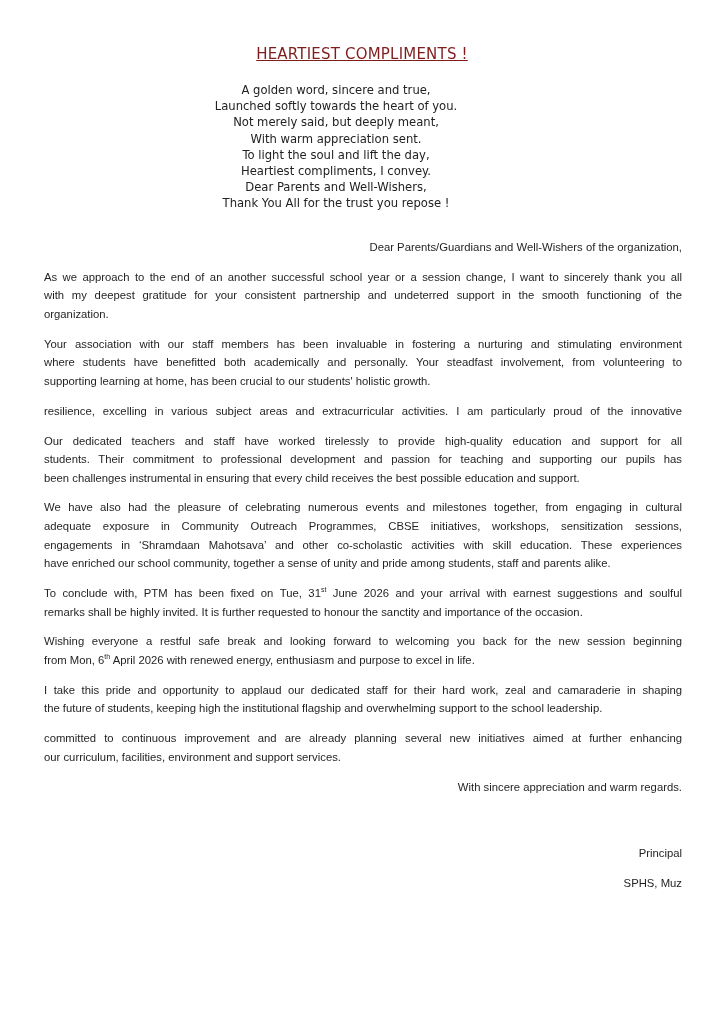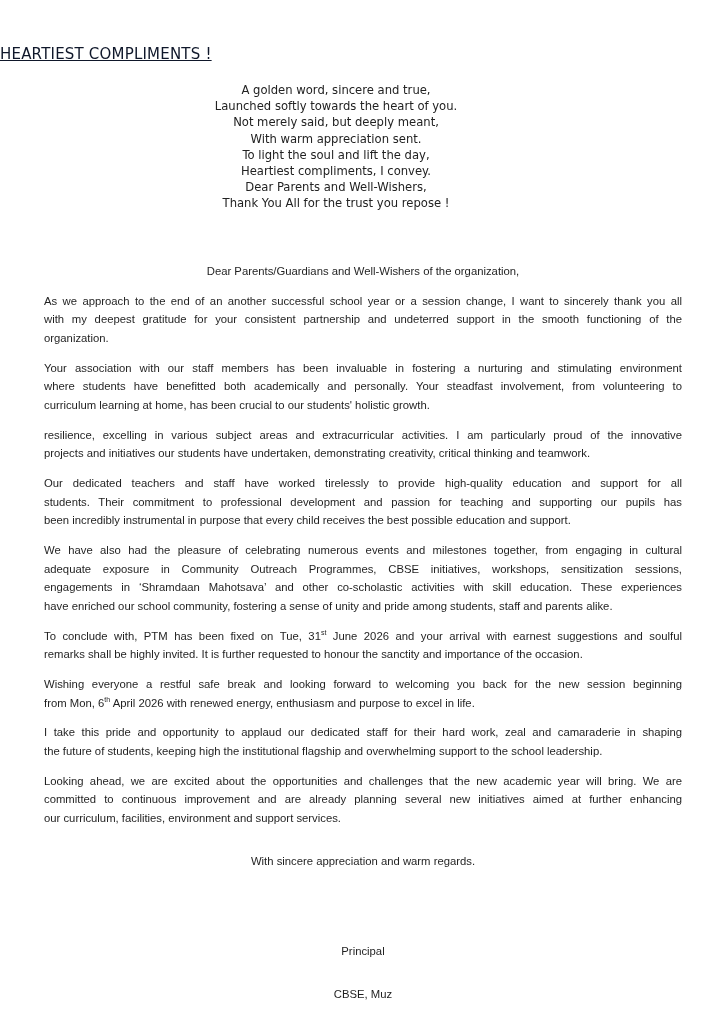--- a/index.html
+++ b/index.html
@@ -1,28 +1,28 @@
 <!DOCTYPE html>
 <html><head>
 <meta charset="utf-8">
 <style>
   html, body { margin: 0; padding: 0; background: #ffffff; }
   body { width: 724px; height: 1024px; position: relative; overflow: hidden;
          font-family: "Liberation Sans", sans-serif; color: #1a1a1a; }
   .page { position: absolute; left: 0; top: 0; width: 724px; height: 1024px; background: #fff; }
-  .title { position: absolute; left: 0; width: 724px; top: 45px; text-align: left;
+  .title { position: absolute; left: 0; width: 724px; top: 45px; text-align: center;
            font-family: "DejaVu Sans", sans-serif; font-size: 15px; text-decoration: underline;
-           letter-spacing: 0.2px; color: #0f172a; }
+           letter-spacing: 0.2px; color: #7f1d1d; }
   .poem { position: absolute; left: 0; width: 672px; top: 82px; text-align: center;
           font-family: "DejaVu Sans", sans-serif; font-size: 11.6px; line-height: 16.2px; color: #222; }
   .poem div { white-space: nowrap; }
   .body { position: absolute; left: 44px; width: 638px; top: 238px;
           font-family: "Liberation Sans", sans-serif; font-size: 11.3px; line-height: 18.6px; color: #1f1f1f; }
   .para { margin: 0 0 11.2px 0; text-align: justify; }
-  .para.left { text-align: center; margin-top: 24px; }
+  .para.left { text-align: right; }
   .line { display: block; text-align: justify; text-align-last: justify; white-space: normal; }
   .line.last { text-align-last: left; }
   sup { font-size: 7px; line-height: 0; vertical-align: super; }
   .gap-sign { height: 37px; }
 </style>
 </head>
 <body>
 
 <div class="page">
 
@@ -45,63 +45,61 @@
 
     <p class="para">
       <span class="line">As we approach to the end of an another successful school year or a session change, I want to sincerely thank you all</span>
       <span class="line">with my deepest gratitude for your consistent partnership and undeterred support in the smooth functioning of the</span>
       <span class="line last">organization.</span>
     </p>
 
     <p class="para">
       <span class="line">Your association with our staff members has been invaluable in fostering a nurturing and stimulating environment</span>
       <span class="line">where students have benefitted both academically and personally. Your steadfast involvement, from volunteering to</span>
-      <span class="line last">curriculum learning at home, has been crucial to our students' holistic growth.</span>
+      <span class="line last">supporting learning at home, has been crucial to our students' holistic growth.</span>
     </p>
 
     <p class="para">
       <span class="line">resilience, excelling in various subject areas and extracurricular activities. I am particularly proud of the innovative</span>
-      <span class="line last">projects and initiatives our students have undertaken, demonstrating creativity, critical thinking and teamwork.</span>
     </p>
 
     <p class="para">
       <span class="line">Our dedicated teachers and staff have worked tirelessly to provide high-quality education and support for all</span>
       <span class="line">students. Their commitment to professional development and passion for teaching and supporting our pupils has</span>
-      <span class="line last">been incredibly instrumental in purpose that every child receives the best possible education and support.</span>
+      <span class="line last">been challenges instrumental in ensuring that every child receives the best possible education and support.</span>
     </p>
 
     <p class="para">
       <span class="line"> We have also had the pleasure of celebrating numerous events and milestones together, from engaging in cultural</span>
       <span class="line">adequate exposure in Community Outreach Programmes, CBSE initiatives, workshops, sensitization sessions,</span>
       <span class="line">engagements in ‘Shramdaan Mahotsava’ and other co-scholastic activities with skill education. These experiences</span>
-      <span class="line last">have enriched our school community, fostering a sense of unity and pride among students, staff and parents alike.</span>
+      <span class="line last">have enriched our school community, together a sense of unity and pride among students, staff and parents alike.</span>
     </p>
 
     <p class="para">
       <span class="line"><span>To conclude with, PTM has been fixed on Tue, 31</span><sup>st</sup><span> June 2026 and your arrival with earnest suggestions and soulful</span></span>
       <span class="line last">remarks shall be highly invited. It is further requested to honour the sanctity and importance of the occasion.</span>
     </p>
 
     <p class="para">
       <span class="line">Wishing everyone a restful safe break and looking forward to welcoming you back for the new session beginning</span>
       <span class="line last"><span>from Mon, 6</span><sup>th</sup><span> April 2026 with renewed energy, enthusiasm and purpose to excel in life.</span></span>
     </p>
 
     <p class="para">
       <span class="line">I take this pride and opportunity to applaud our dedicated staff for their hard work, zeal and camaraderie in shaping</span>
       <span class="line last">the future of students, keeping high the institutional flagship and overwhelming support to the school leadership.</span>
     </p>
 
     <p class="para">
-      <span class="line">Looking ahead, we are excited about the opportunities and challenges that the new academic year will bring. We are</span>
       <span class="line">committed to continuous improvement and are already planning several new initiatives aimed at further enhancing</span>
       <span class="line last">our curriculum, facilities, environment and support services.</span>
     </p>
 
     <p class="para left">With sincere appreciation and warm regards.</p>
 
     <div class="gap-sign"></div>
 
     <p class="para left">Principal</p>
-    <p class="para left">CBSE, Muz</p>
+    <p class="para left">SPHS, Muz</p>
 
   </div>
 </div>
 
 </body></html>

